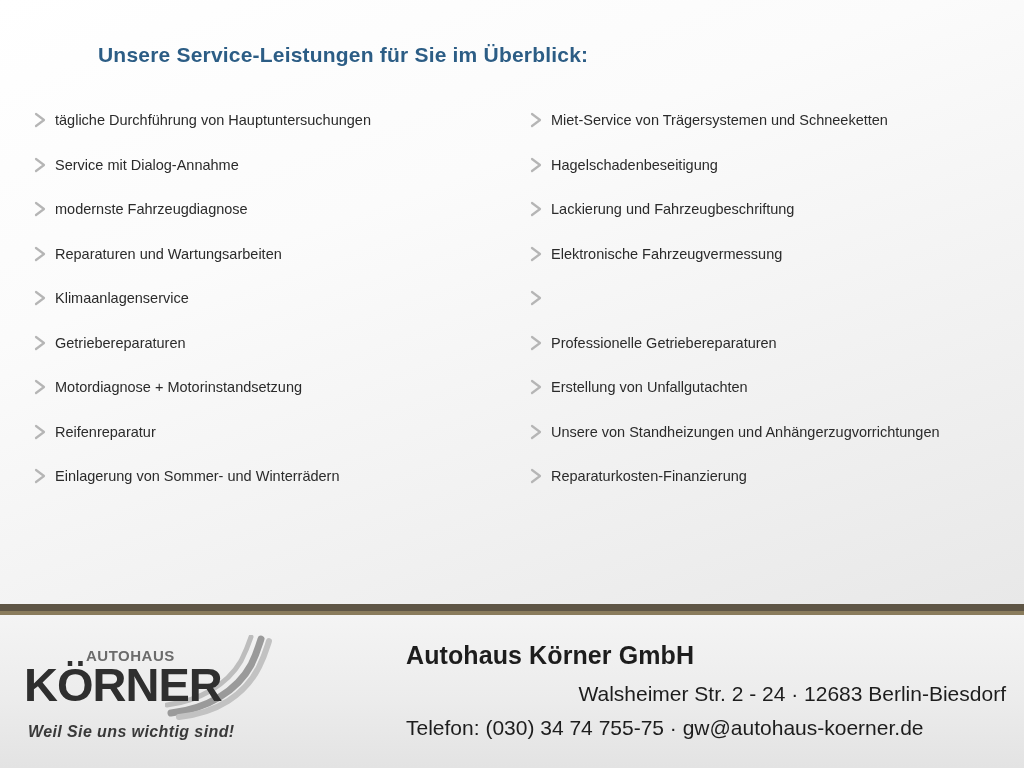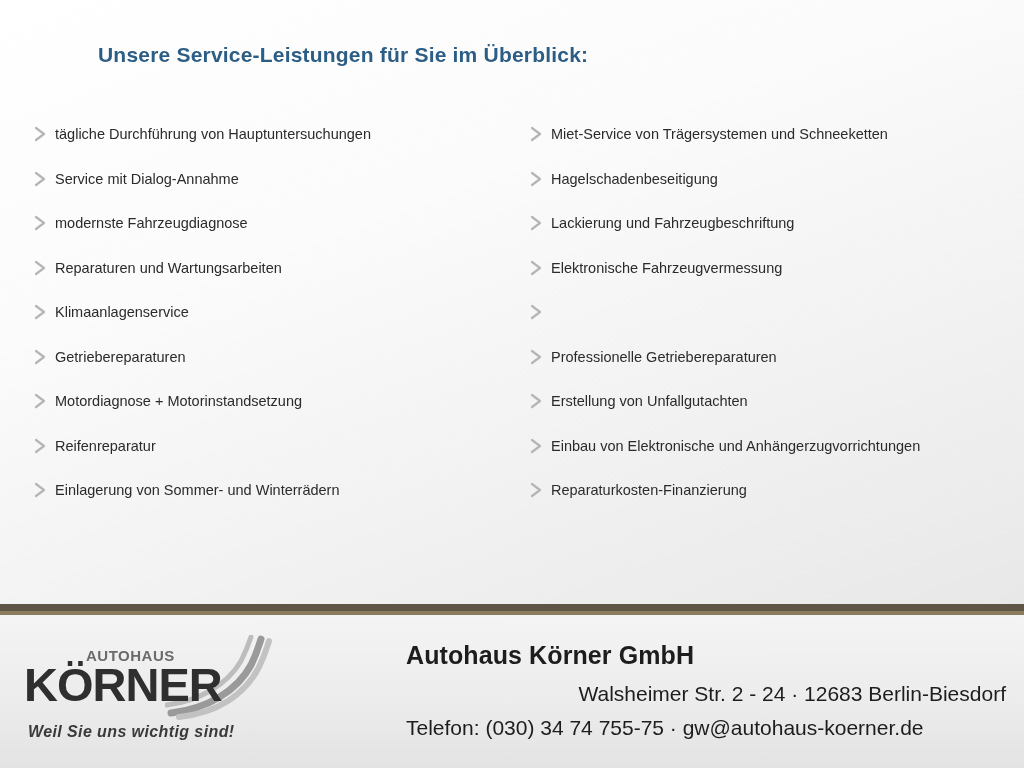--- a/index.html
+++ b/index.html
@@ -52,21 +52,21 @@
   .col-left {
     margin-left: 30px;
     width: 490px;
   }
   .col-right {
     margin-left: 6px;
     width: 480px;
   }
   .service-item {
     display: flex;
-    align-items: center;
+    align-items: flex-start;
     height: 44.5px;
   }
   .chev {
     width: 20px;
     flex: 0 0 20px;
     display: flex;
     align-items: center;
     justify-content: center;
     color: #b3b3b3;
   }
@@ -315,21 +315,21 @@
               </svg>
           </span>
           <span class="service-label">Erstellung von Unfallgutachten</span>
         </div>
         <div class="service-item">
           <span class="chev">
             <svg width="13" height="16" viewBox="0 0 13 16">
                 <path d="M2 2 L10 8 L2 14" fill="none" stroke="#b5b5b5" stroke-width="2.2" stroke-linecap="round" stroke-linejoin="round"></path>
               </svg>
           </span>
-          <span class="service-label">Einbau von Elektronische und Anhängerzugvorrichtungen</span>
+          <span class="service-label">Unsere von Standheizungen und Anhängerzugvorrichtungen</span>
         </div>
         <div class="service-item">
           <span class="chev">
             <svg width="13" height="16" viewBox="0 0 13 16">
                 <path d="M2 2 L10 8 L2 14" fill="none" stroke="#b5b5b5" stroke-width="2.2" stroke-linecap="round" stroke-linejoin="round"></path>
               </svg>
           </span>
           <span class="service-label">Reparaturkosten-Finanzierung</span>
         </div>
       </div>

